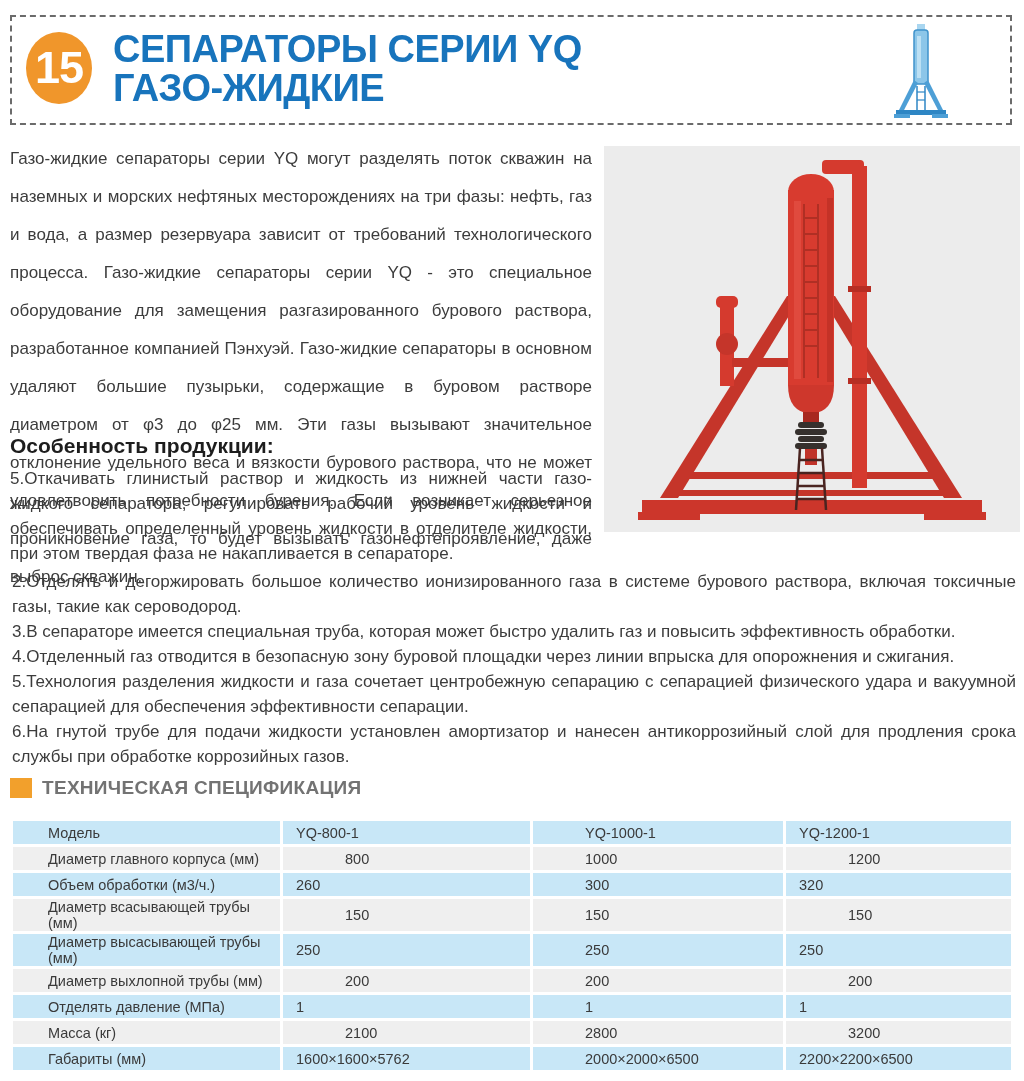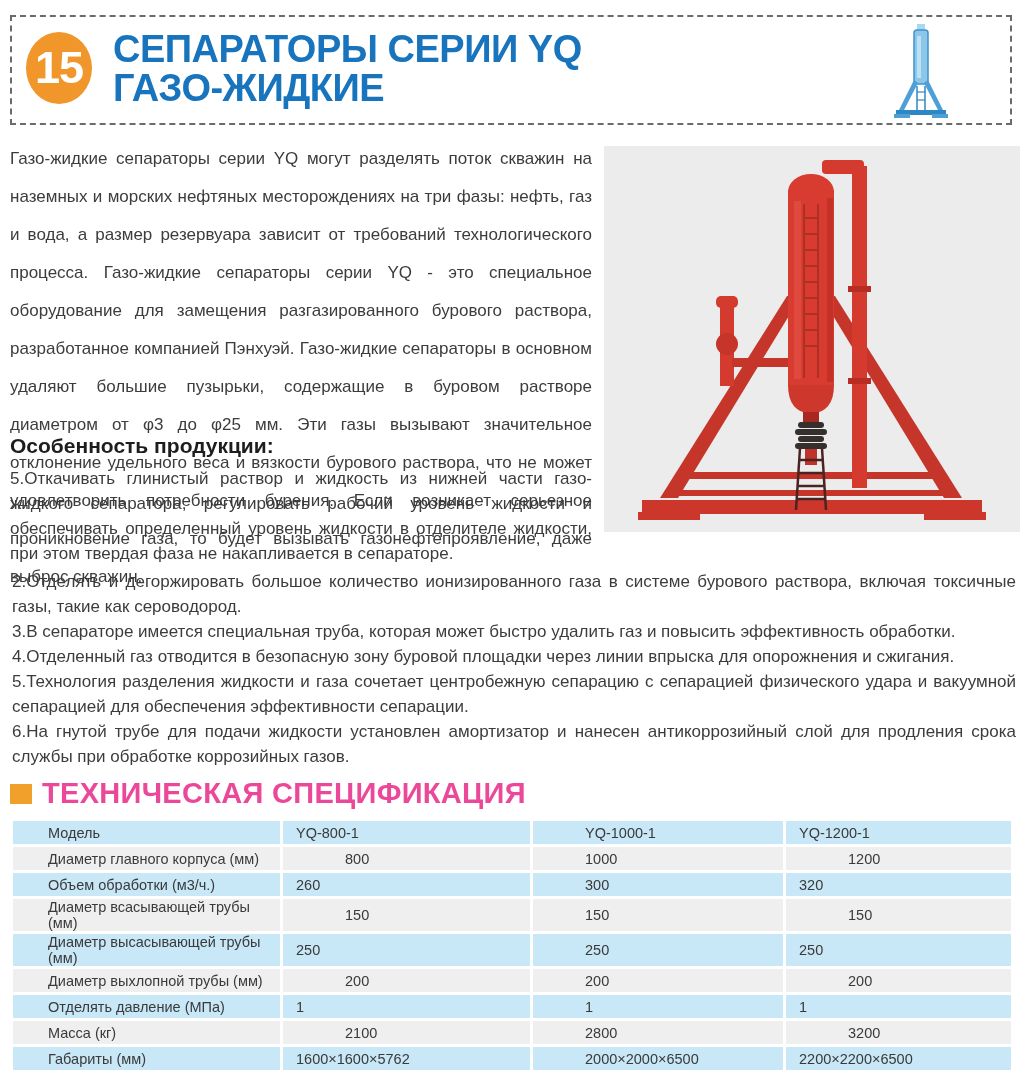--- a/index.html
+++ b/index.html
@@ -64,21 +64,21 @@
   
   .spec-heading {
     position:absolute; left:10px; top:777px;
     display:flex; align-items:center;
   }
   .spec-heading .sq {
     width:22px; height:20px; background:#F2A02C;
     display:inline-block; margin-right:10px;
   }
   .spec-heading .txt {
-    color:#ec4899; font-weight:bold; font-size:29px; letter-spacing:0.3px;
+    color:#737373; font-weight:bold; font-size:19px; letter-spacing:0.3px;
   }
   table.spec {
     position:absolute; left:10px; top:818px;
     width:1004px;
     border-collapse:separate; border-spacing:3px;
     font-size:14.5px; color:#3a3a3a;
     table-layout:fixed;
   }
   table.spec td { height:23px; vertical-align:middle; padding-left:62px; }
   table.spec td:first-child { padding-left:35px; }

